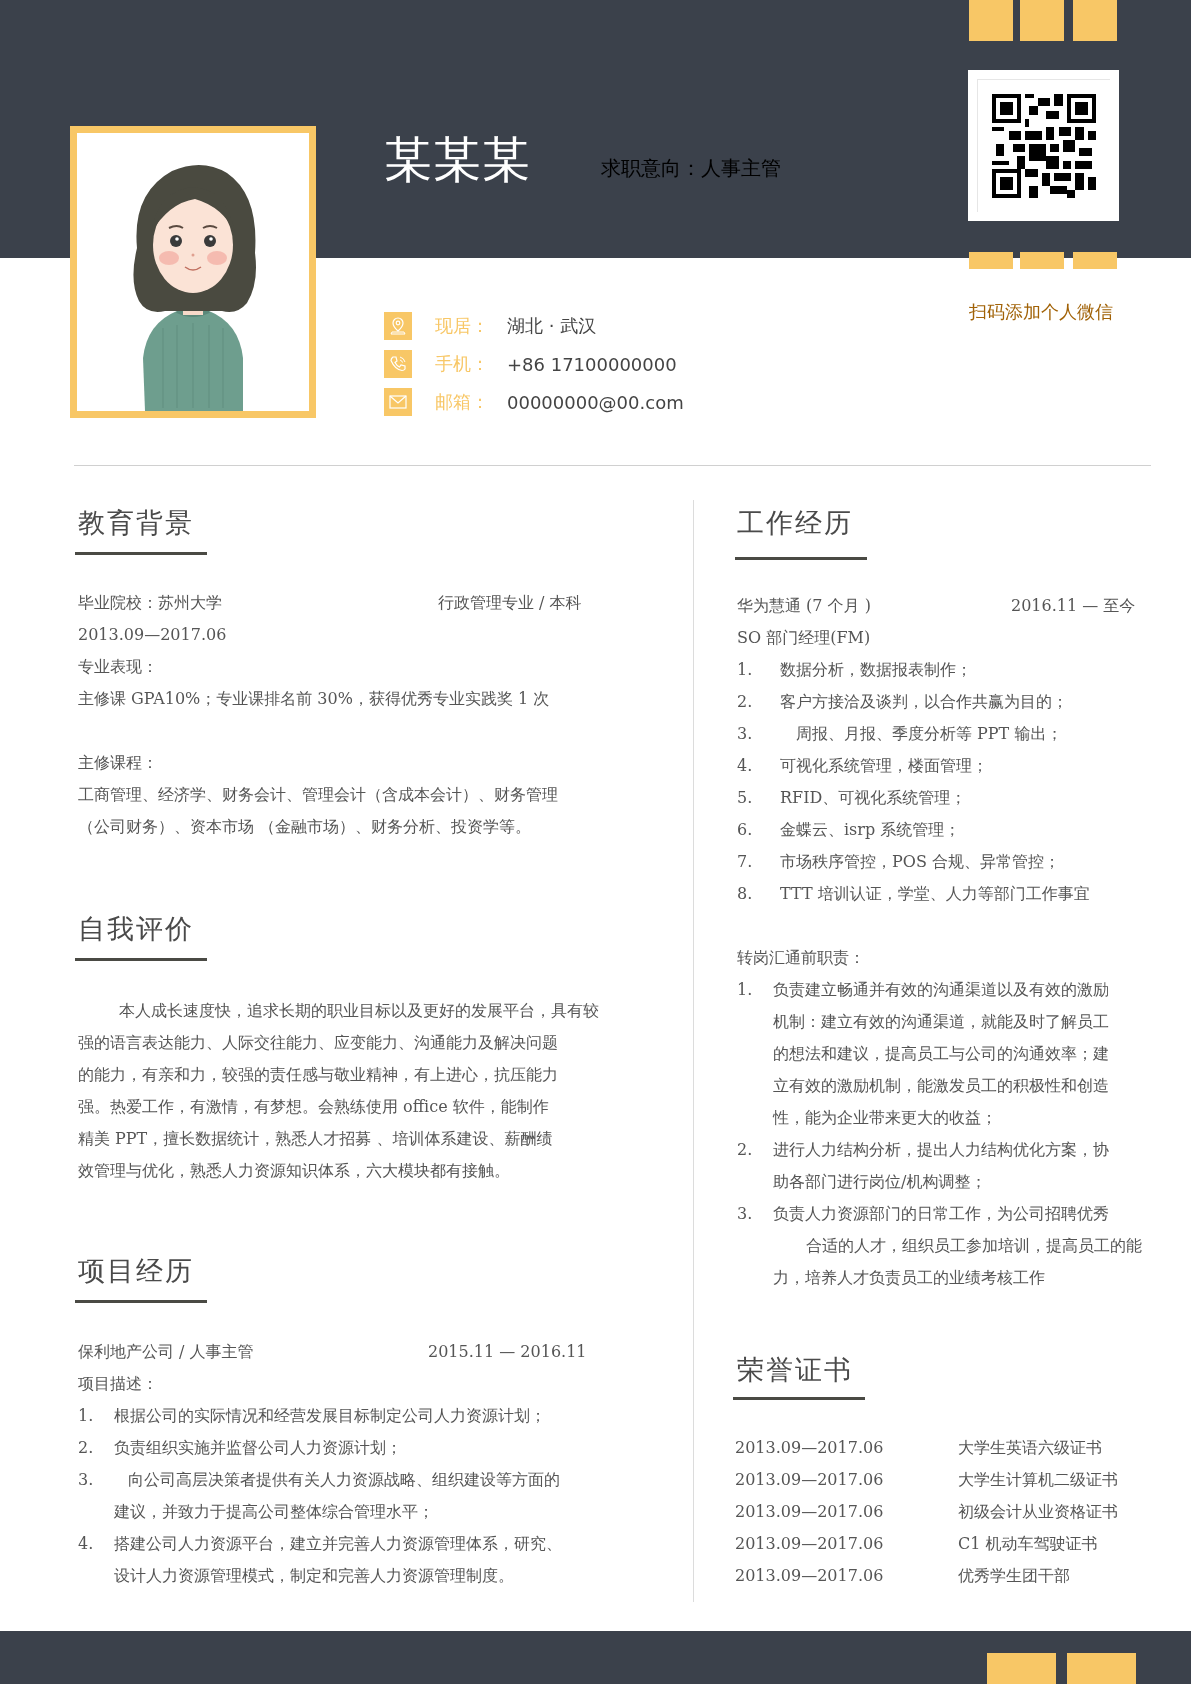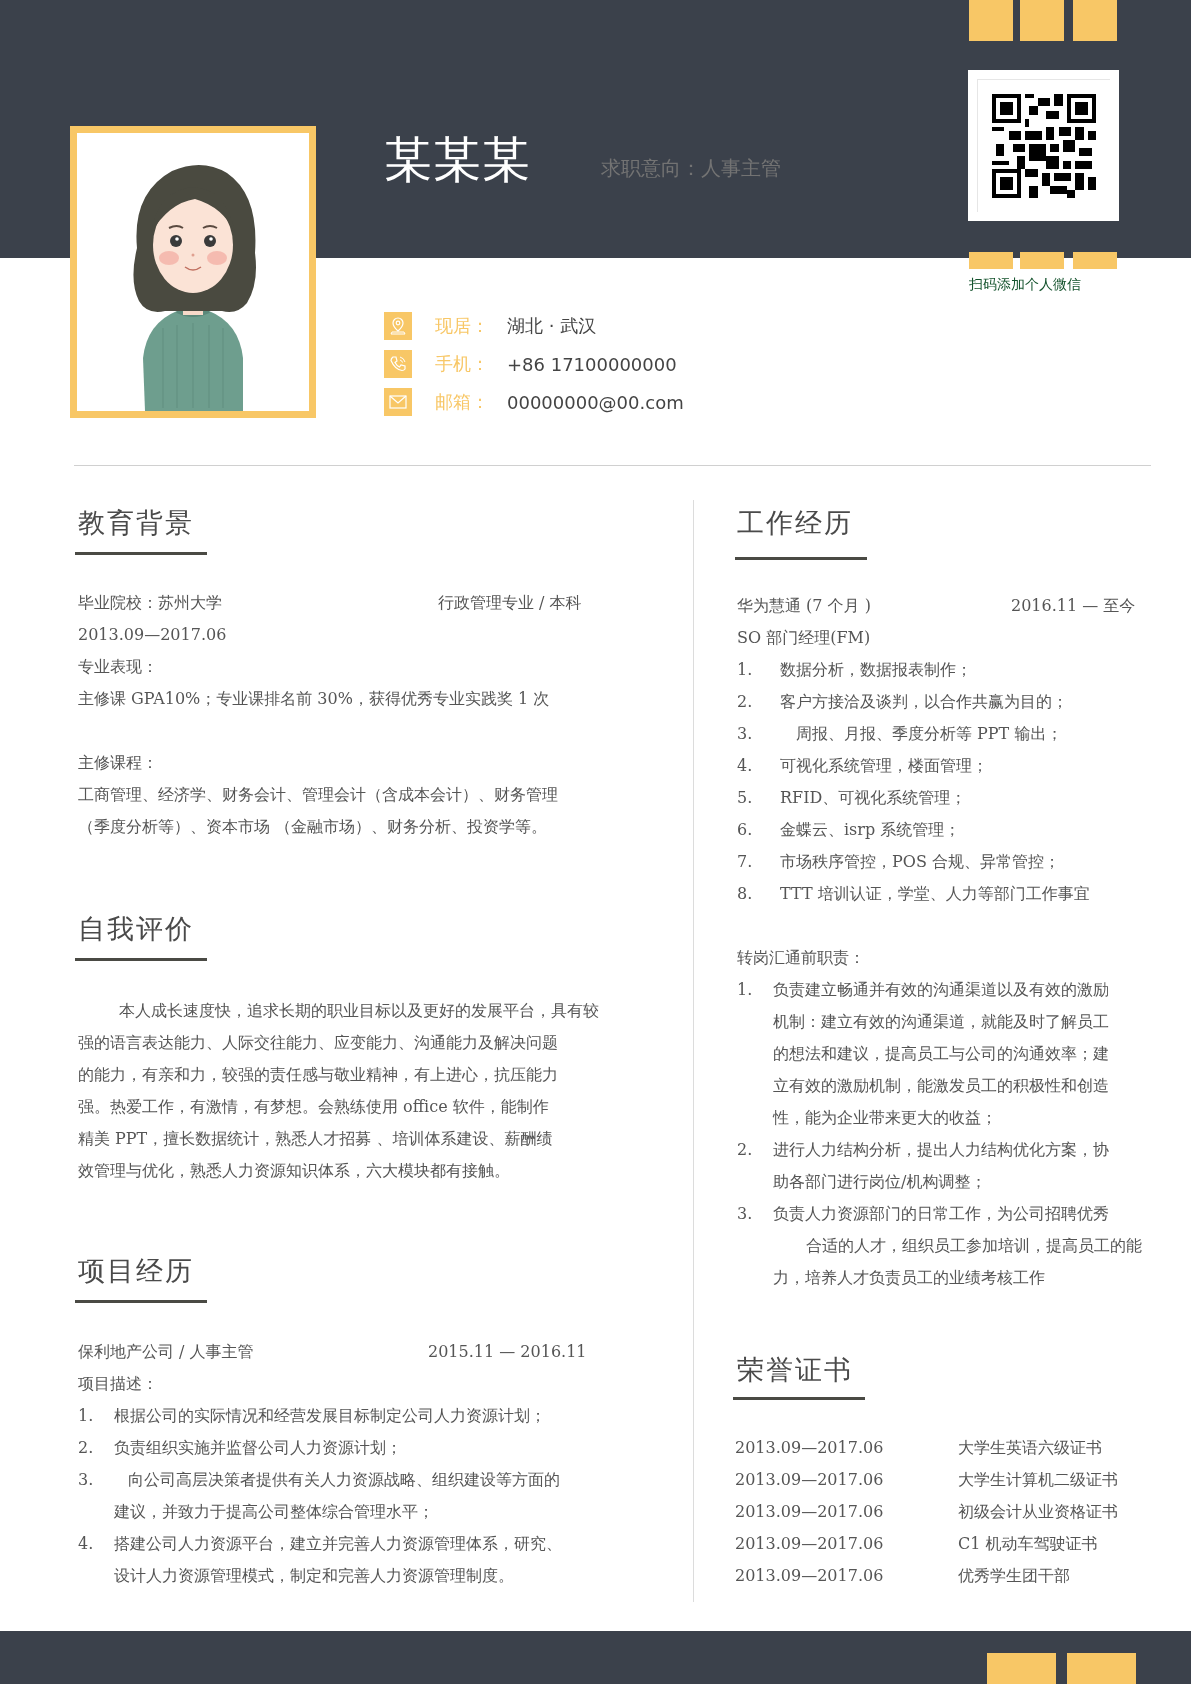--- a/index.html
+++ b/index.html
@@ -7,25 +7,25 @@
   body { position: relative; font-family: "DejaVu Serif", "Liberation Serif", serif; color: #555; }
 
   .header-band { position: absolute; left: 0; top: 0; width: 1191px; height: 258px; background: #3b414b; }
   .footer-band { position: absolute; left: 0; top: 1631px; width: 1191px; height: 53px; background: #3b414b; }
   .yblock { position: absolute; background: #f8c766; }
 
   .photo-frame { position: absolute; left: 70px; top: 126px; width: 246px; height: 292px; background: #f8c766; padding: 7px; }
   .photo-inner { width: 100%; height: 100%; background: #fff; position: relative; overflow: hidden; }
 
   .name { position: absolute; left: 384px; top: 128px; font-family: "DejaVu Sans", sans-serif; font-size: 48px; color: #fff; letter-spacing: 1px; font-weight: normal; }
-  .intent { position: absolute; left: 601px; top: 155px; font-family: "DejaVu Sans", sans-serif; font-size: 20px; color: #737373; }
+  .intent { position: absolute; left: 601px; top: 155px; font-family: "DejaVu Sans", sans-serif; font-size: 20px; color: #000000; }
 
   .qr-box { position: absolute; left: 968px; top: 70px; width: 151px; height: 151px; background: #fff; padding: 9px; }
   .qr-inner { width: 100%; height: 100%; border-left: 1px solid #e6e6e6; border-top: 1px solid #e6e6e6; display: flex; align-items: center; justify-content: center; }
-  .qr-caption { position: absolute; left: 969px; top: 276px; font-family: "DejaVu Sans", sans-serif; font-size: 14px; color: #14532d; }
+  .qr-caption { position: absolute; left: 969px; top: 300px; font-family: "DejaVu Sans", sans-serif; font-size: 18px; color: #a16207; }
 
   .contact-row { position: absolute; left: 384px; height: 28px; display: flex; align-items: center; }
   .contact-icon { width: 28px; height: 28px; background: #f8c766; display: flex; align-items: center; justify-content: center; }
   .contact-label { margin-left: 23px; width: 72px; font-family: "DejaVu Sans", sans-serif; font-size: 18px; color: #f8c766; }
   .contact-value { font-family: "DejaVu Sans", sans-serif; font-size: 18px; color: #444; }
 
   .hr-main { position: absolute; left: 74px; top: 465px; width: 1077px; height: 1px; background: #d0d0d0; }
   .vr-main { position: absolute; left: 693px; top: 500px; width: 1px; height: 1102px; background: #dcdcdc; }
 
   .section-title { position: absolute; font-size: 27px; color: #4a4a4a; font-family: "DejaVu Serif", serif; letter-spacing: 2px; }
@@ -176,21 +176,21 @@
 
 <div class="section-title" style="left:78px;top:505px;">教育背景</div>
 <div class="section-underline" style="left:75px;top:552px;"></div>
 <div class="txt" style="left:78px;top:587px;">毕业院校：苏州大学</div>
 <div class="txt" style="left:438px;top:587px;">行政管理专业 / 本科</div>
 <div class="txt" style="left:78px;top:619px;">2013.09—2017.06</div>
 <div class="txt" style="left:78px;top:651px;">专业表现：</div>
 <div class="txt" style="left:78px;top:683px;">主修课 GPA10%；专业课排名前 30%，获得优秀专业实践奖 1 次</div>
 <div class="txt" style="left:78px;top:747px;">主修课程：</div>
 <div class="txt" style="left:78px;top:779px;">工商管理、经济学、财务会计、管理会计（含成本会计）、财务管理</div>
-<div class="txt" style="left:78px;top:811px;">（季度分析等）、资本市场 （金融市场）、财务分析、投资学等。</div>
+<div class="txt" style="left:78px;top:811px;">（公司财务）、资本市场 （金融市场）、财务分析、投资学等。</div>
 
 <div class="section-title" style="left:78px;top:911px;">自我评价</div>
 <div class="section-underline" style="left:75px;top:958px;"></div>
 <div class="txt" style="left:78px;top:995px;margin-left:41px;">本人成长速度快，追求长期的职业目标以及更好的发展平台，具有较</div>
 <div class="txt" style="left:78px;top:1027px;">强的语言表达能力、人际交往能力、应变能力、沟通能力及解决问题</div>
 <div class="txt" style="left:78px;top:1059px;">的能力，有亲和力，较强的责任感与敬业精神，有上进心，抗压能力</div>
 <div class="txt" style="left:78px;top:1091px;">强。热爱工作，有激情，有梦想。会熟练使用 office 软件，能制作</div>
 <div class="txt" style="left:78px;top:1123px;">精美 PPT，擅长数据统计，熟悉人才招募 、培训体系建设、薪酬绩</div>
 <div class="txt" style="left:78px;top:1155px;">效管理与优化，熟悉人力资源知识体系，六大模块都有接触。</div>
 

